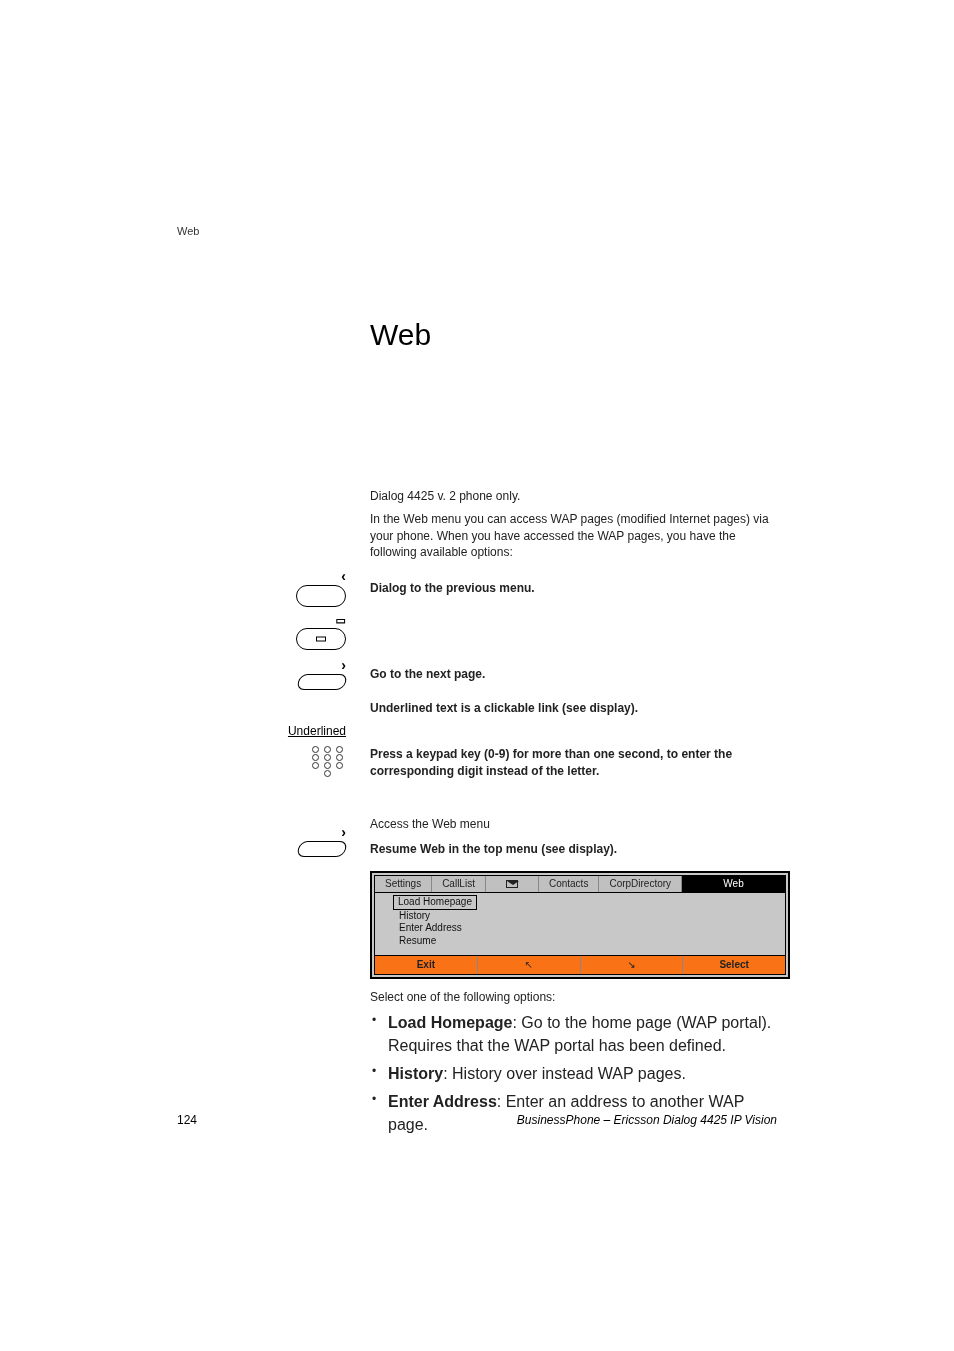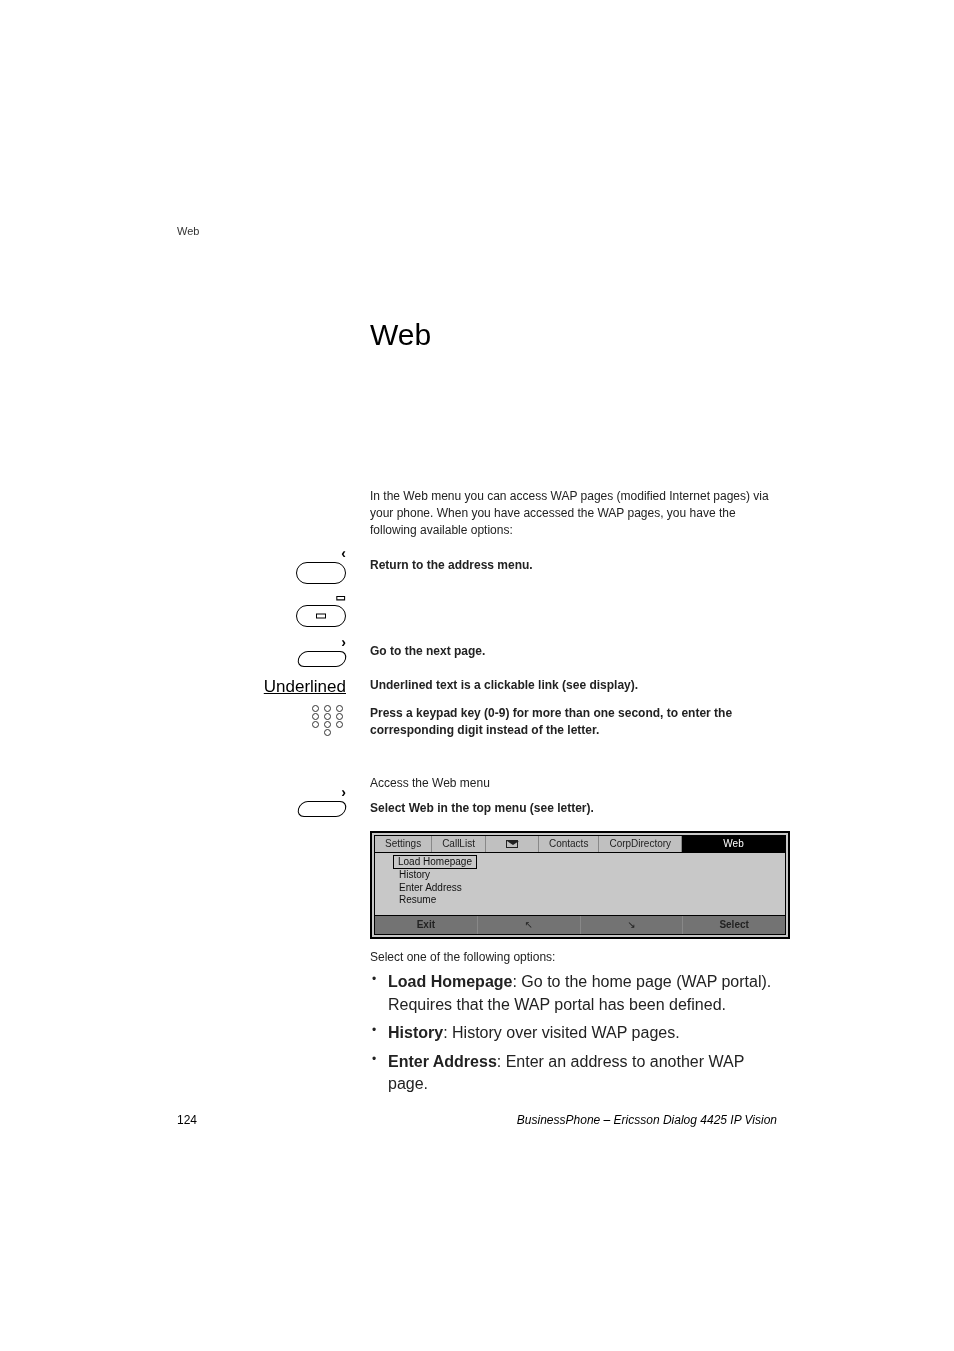--- a/index.html
+++ b/index.html
@@ -78,22 +78,23 @@
     height: 16px;
     border-radius: 8px;
     transform: skewX(-15deg);
   }
   .arrow-label {
     font-size: 14px;
     font-weight: bold;
     line-height: 1;
   }
   .underlined-label {
-    font-size: 17px;
+    font-size: 12px;
     text-decoration: underline;
+    margin-top: 24px;
   }
   .keypad-dots {
     display: grid;
     grid-template-columns: repeat(3, 10px);
     gap: 1px 2px;
     justify-content: center;
   }
   .keypad-dots .dot {
     width: 7px;
     height: 7px;
@@ -150,21 +151,21 @@
     display: inline-block;
     padding: 0 4px;
     margin-left: 14px;
   }
   .menu-item.indent { margin-left: 14px; }
   .softkey-row {
     display: flex;
     border-top: 1px solid #000;
     font-size: 10px;
     font-weight: bold;
-    background: #737373;
+    background: #f97316;
     justify-content: space-between;
   }
   .softkey {
     flex: 1;
     text-align: center;
     padding: 2px 0;
     border-right: 1px solid #888;
   }
   .softkey:last-child { border-right: none; }
   .softkey.arrow { font-weight: normal; }
@@ -211,30 +212,31 @@
 
 <div class="page-header">Web</div>
 
 <h1 class="main-heading">Web</h1>
 
 <div class="content">
 
   <div class="row">
     <div class="left-col"></div>
     <div class="right-col">
+      <div style="margin-bottom:6px;">Dialog 4425 v. 2 phone only.</div>
       <div>In the Web menu you can access WAP pages (modified Internet pages) via your phone. When you have accessed the WAP pages, you have the following available options:</div>
     </div>
   </div>
 
   <div class="row" style="margin-top:6px; align-items:center;">
     <div class="left-col">
       <span class="arrow-label">‹</span>
       <span class="key-icon long"></span>
     </div>
-    <div class="right-col bold">Return to the address menu.</div>
+    <div class="right-col bold">Dialog to the previous menu.</div>
   </div>
 
   <div class="row" style="align-items:center; margin-top:4px;">
     <div class="left-col">
       <span class="arrow-label" style="font-size:11px;">▭</span>
       <span class="key-icon long">
           <span class="inner-rect"></span>
         </span>
     </div>
   </div>
@@ -274,21 +276,21 @@
     <div class="right-col bold">Press a keypad key (0-9) for more than one second, to enter the corresponding digit instead of the letter.</div>
   </div>
 
   <div class="row" style="margin-top:36px; align-items:flex-end;">
     <div class="left-col">
       <span class="arrow-label">›</span>
       <span class="key-icon slant"></span>
     </div>
     <div class="right-col">
       <div class="italic" style="margin-bottom:8px;">Access the Web menu</div>
-      <div class="bold" style="font-weight:bold;">Select Web in the top menu (see letter).</div>
+      <div class="bold" style="font-weight:bold;">Resume Web in the top menu (see display).</div>
     </div>
   </div>
 
   <div class="row" style="margin-top:2px;">
     <div class="left-col"></div>
     <div class="right-col">
       <div class="display-box">
         <div class="display-inner">
           <div class="tab-row">
             <div class="tab">Settings</div>
@@ -316,21 +318,21 @@
       </div>
     </div>
   </div>
 
   <div class="row" style="margin-top:10px;">
     <div class="left-col"></div>
     <div class="right-col">
       <div>Select one of the following options:</div>
       <ul class="bullets">
         <li><b>Load Homepage</b><span>: Go to the home page (WAP portal). Requires that the WAP portal has been defined.</span></li>
-        <li><b>History</b><span>: History over visited WAP pages.</span></li>
+        <li><b>History</b><span>: History over instead WAP pages.</span></li>
         <li><b>Enter Address</b><span>: Enter an address to another WAP page.</span></li>
       </ul>
     </div>
   </div>
 
 </div>
 
 <div class="footer">
   <span class="pageno">124</span>
   <span class="docname">BusinessPhone – Ericsson Dialog 4425 IP Vision</span>

